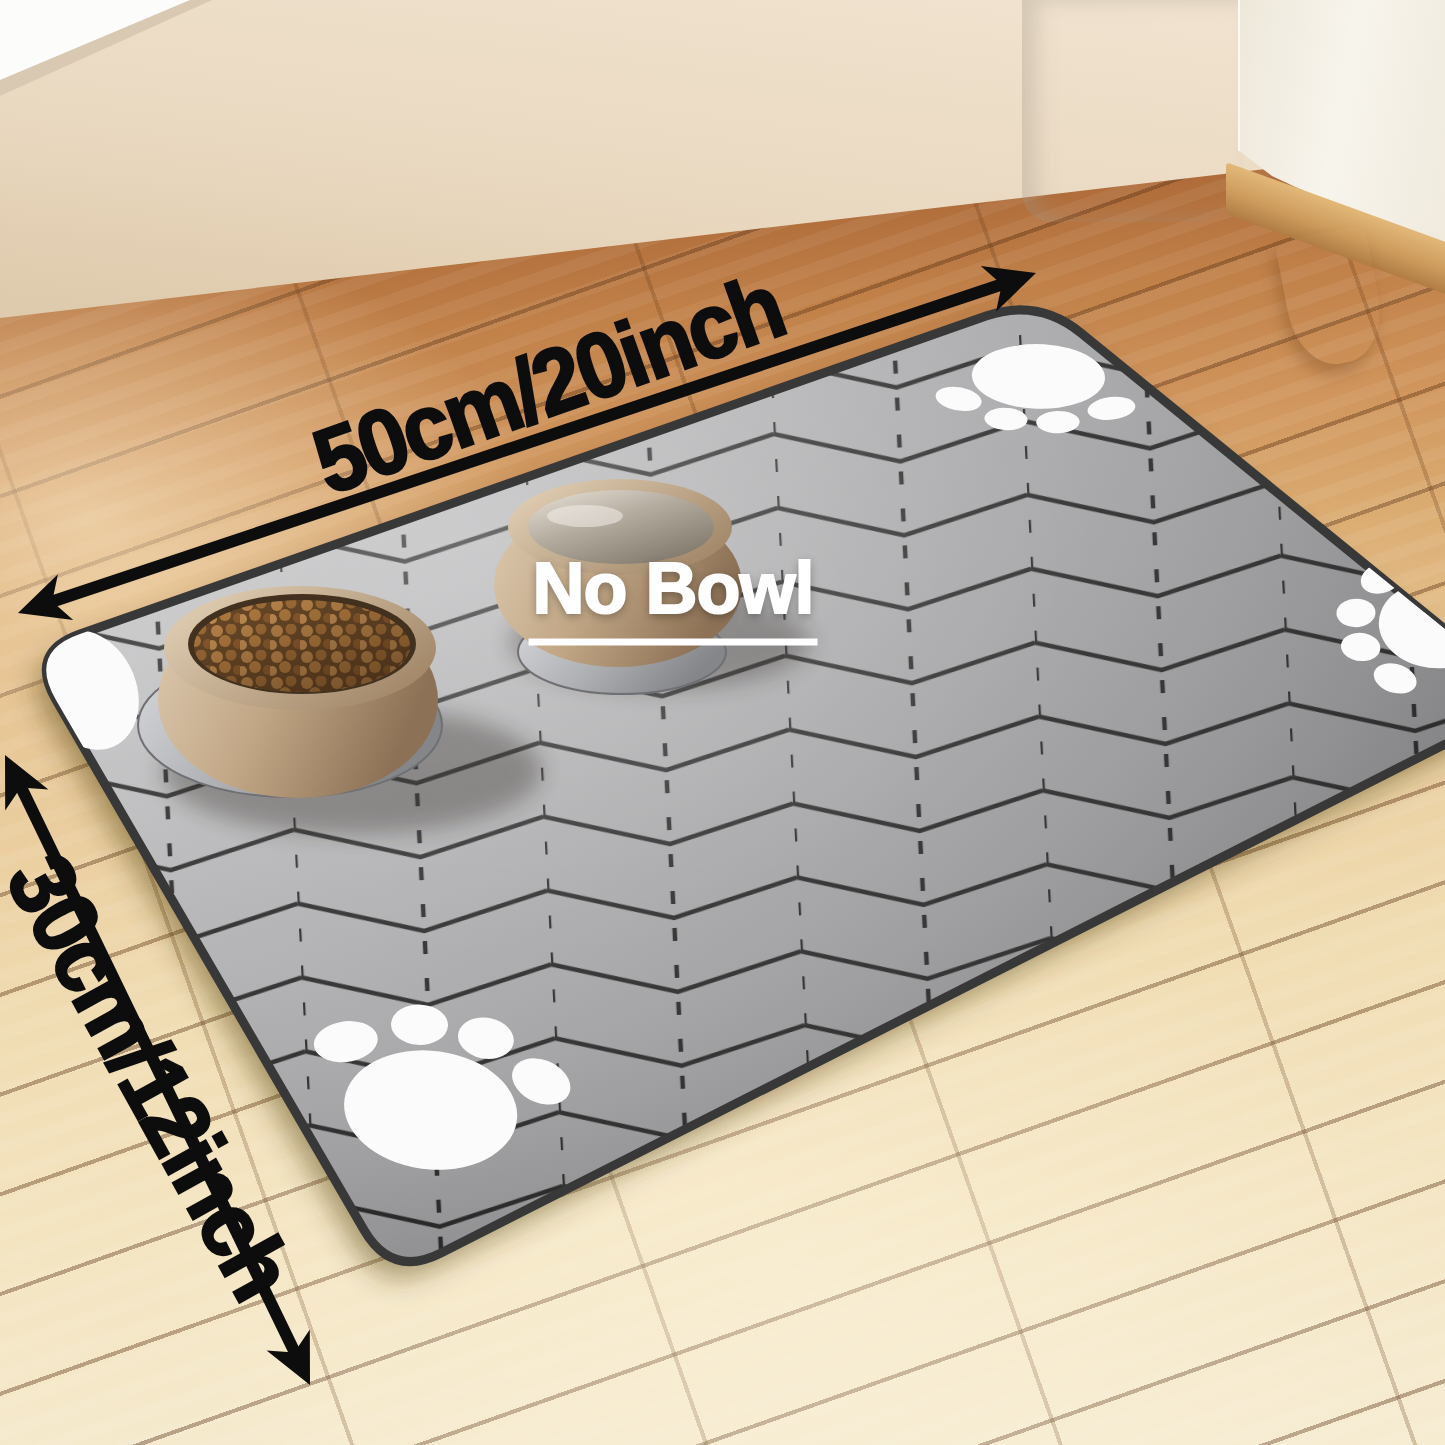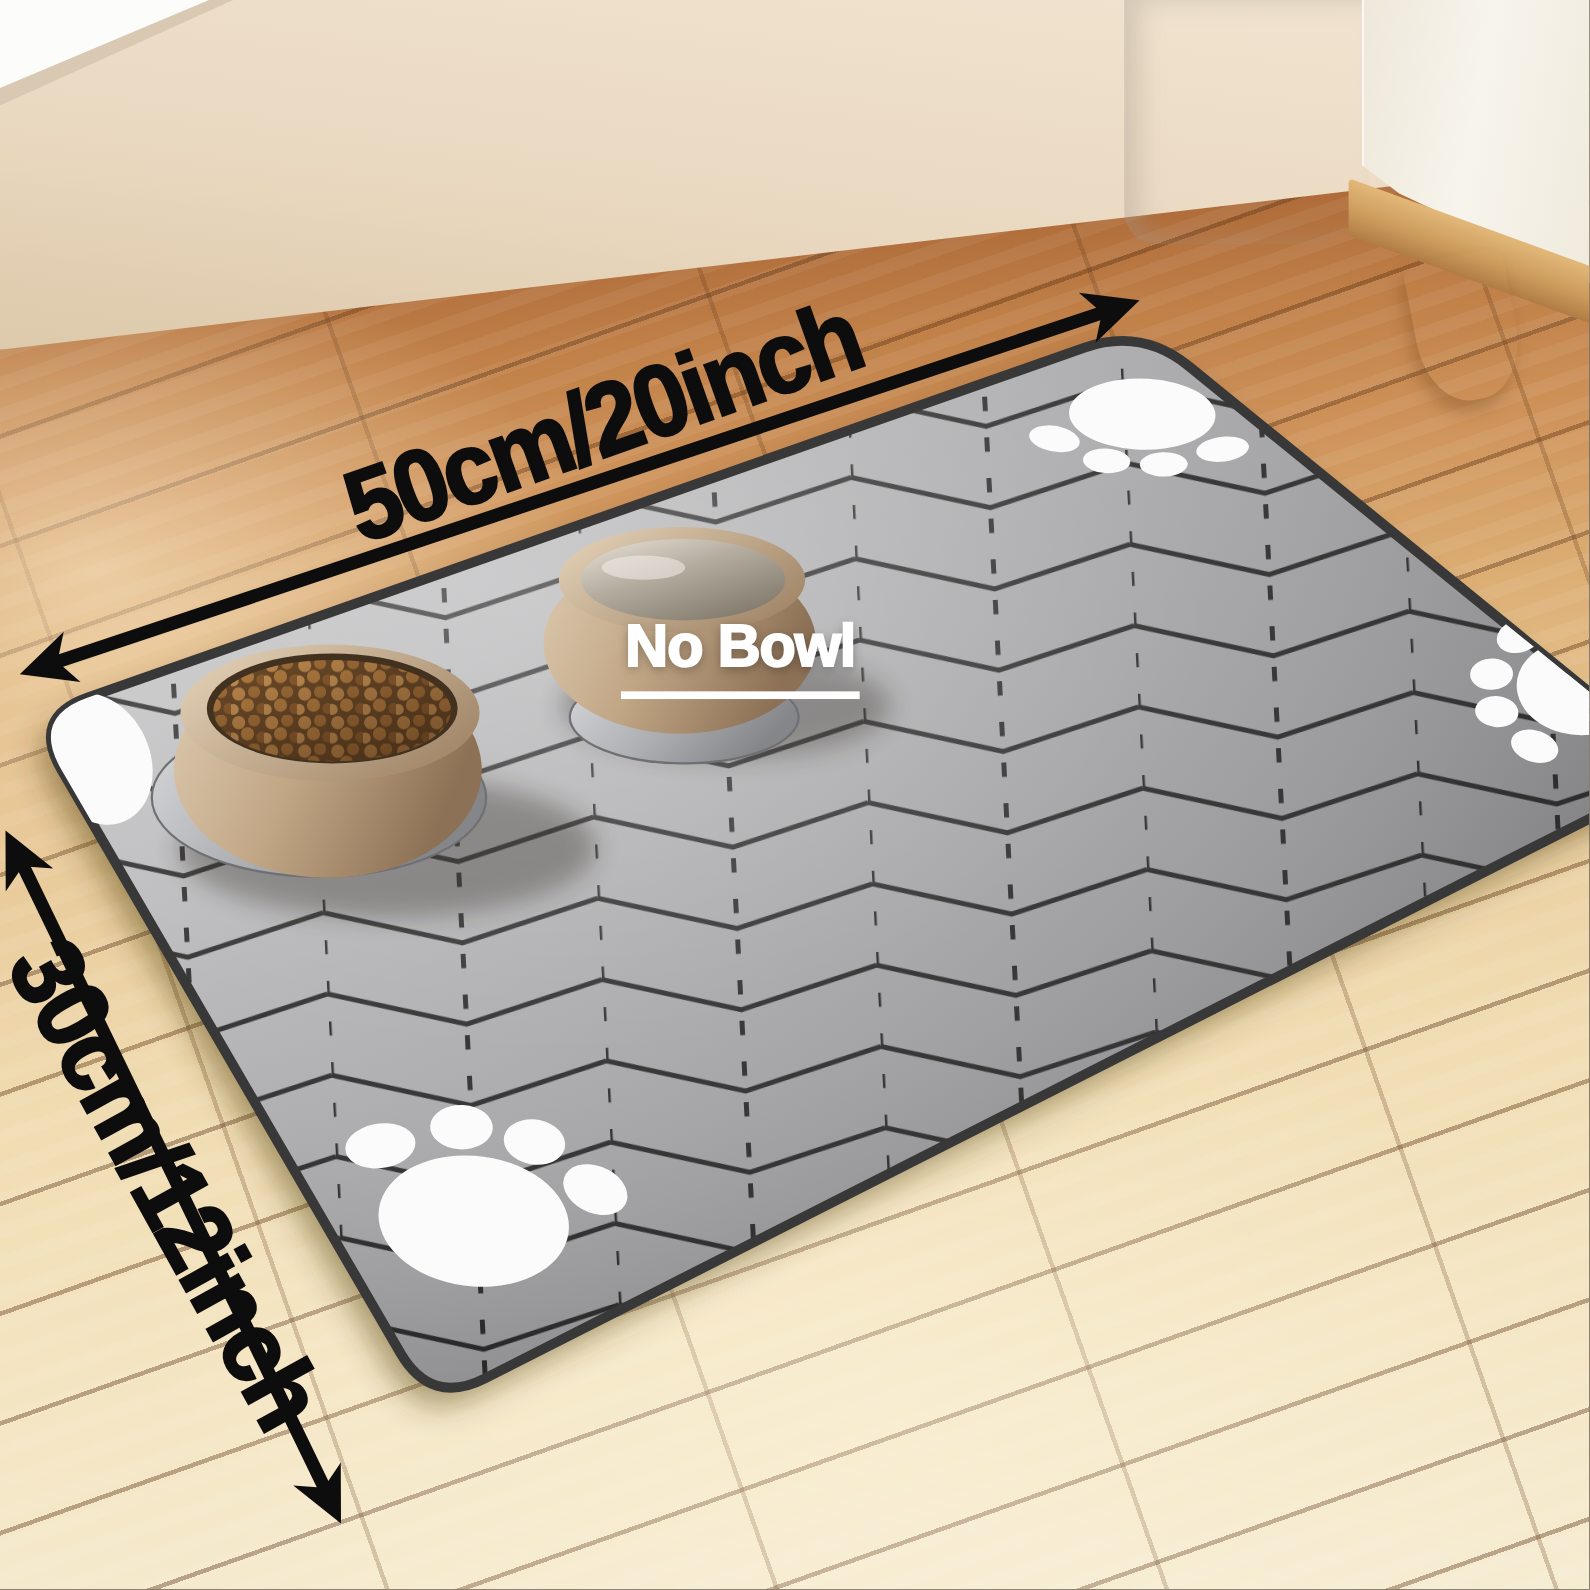--- a/index.html
+++ b/index.html
@@ -92,21 +92,21 @@
   .dim-label{
     position:absolute;color:var(--arrow_black,#0d0d0d);
     font-size:92px;font-weight:900;letter-spacing:-3px;white-space:nowrap;
     -webkit-text-stroke:2.5px var(--arrow_black,#0d0d0d);
   }
   .dim-length{left:548px;top:384px;transform:translate(-50%,-50%) rotate(-19.5deg) scaleX(0.94);}
   .dim-width{left:150px;top:1076px;transform:translate(-50%,-50%) rotate(61deg) scaleX(0.94);}
   .no-bowl{
     position:absolute;left:673px;top:596px;transform:translate(-50%,-50%);
     color:var(--label_white,#fff);
-    font-size:54px;font-weight:900;letter-spacing:-1px;white-space:nowrap;
+    font-size:72px;font-weight:900;letter-spacing:-1px;white-space:nowrap;
     -webkit-text-stroke:2px var(--label_white,#fff);
     border-bottom:7px solid var(--label_white,#fff);
     padding:0 4px 10px 4px;
     text-shadow:0 3px 10px rgba(0,0,0,0.35);
   }
 </style>
 </head>
 <body>
 
 <div class="scene">

